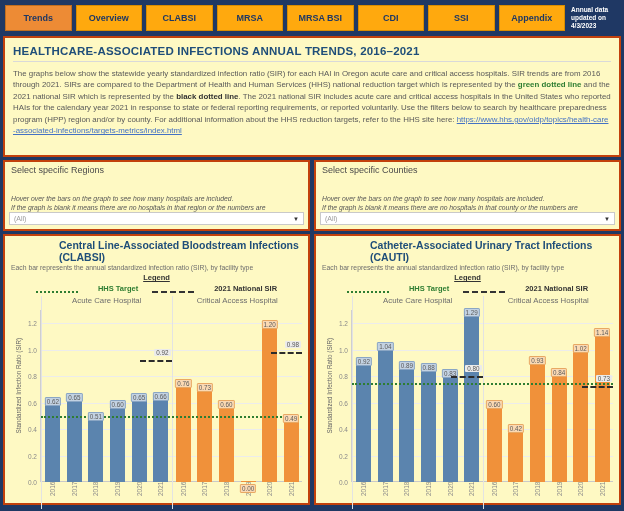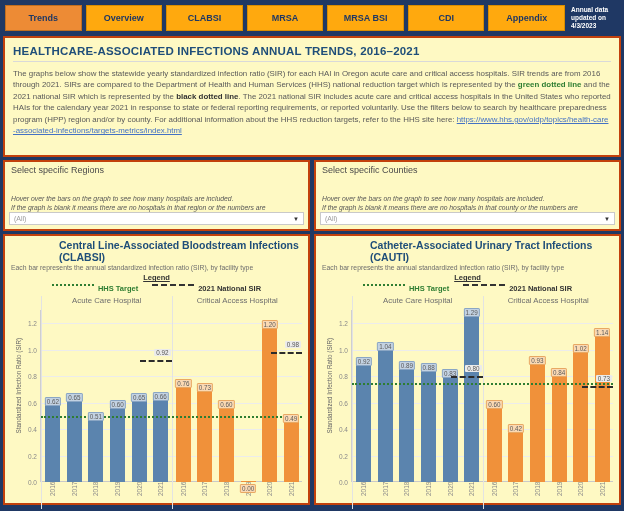--- a/index.html
+++ b/index.html
@@ -40,21 +40,21 @@
     padding:0 4px;cursor:pointer;
   }
   .dd-value{flex:1;font-size:7px;color:#9a9a9a;}
   .dd-arrow{font-size:6px;color:#333;}
   
   .chart-panel{flex:1;height:271px;padding:4px 6px 2px 6px;display:flex;flex-direction:column;}
   .chart-title{color:#1f4e79;font-weight:bold;font-size:10.5px;line-height:1.1;margin-left:48px;}
   .chart-sub{font-size:6.8px;color:#6d6d6d;margin-top:1px;}
   .legend-link{font-size:7.5px;color:#333;font-weight:bold;text-decoration:underline;text-align:center;margin-top:2px;cursor:pointer;}
   .legend-row{display:flex;justify-content:center;gap:14px;align-items:center;margin-top:2px;font-size:7.5px;font-weight:bold;}
-  .leg-item{display:flex;align-items:flex-start;gap:4px;}
+  .leg-item{display:flex;align-items:flex-end;gap:20px;}
   .leg-line{width:42px;height:0;}
   .leg-line.green{border-top:2px dotted #2e7d32;}
   .leg-line.black{border-top:2px dashed #333;}
   .leg-label.green{color:#2e7d32;}
   .leg-label.black{color:#333;}
   .chart-body{flex:1;display:flex;margin-top:3px;}
   .ylab{width:10px;position:relative;}
   .ylab span{
     position:absolute;left:-28px;top:50%;width:70px;
     transform:rotate(-90deg) translateX(8px);transform-origin:center;
@@ -98,20 +98,21 @@
 <div class="frame">
 
   <div class="nav">
     <div class="tabs" id="tabs">
         <div class="tab active">Trends</div>
         <div class="tab">Overview</div>
         <div class="tab">CLABSI</div>
         <div class="tab">MRSA</div>
         <div class="tab">MRSA BSI</div>
         <div class="tab">CDI</div>
+        <div class="tab">SSI</div>
         <div class="tab">Appendix</div>
       </div>
     <div class="update-note">Annual data updated on 4/3/2023</div>
   </div>
 
   <div class="panel intro-panel">
     <div class="page-title">HEALTHCARE-ASSOCIATED INFECTIONS ANNUAL TRENDS, 2016–2021</div>
     <p class="intro"><span>The graphs below show the statewide yearly standardized infection ratio (SIR) for each HAI in Oregon acute care and critical access hospitals. SIR trends are from 2016 through 2021. SIRs are compared to the Department of Health and Human Services (HHS) national reduction target which is represented by the </span><b class="green">green dotted line</b><span> and the 2021 national SIR which is represented by the </span><b class="black">black dotted line</b><span>. The 2021 national SIR includes acute care and critical access hospitals in the United States who reported HAIs for the calendary year 2021 in response to state or federal reporting requirements, or reported voluntarily. Use the filters below to search by healthcare preparedness program (HPP) region and/or by county. For additional information about the HHS reduction targets, refer to the HHS site here: </span><a>https://www.hhs.gov/oidp/topics/health-care-associated-infections/targets-metrics/index.html</a></p>
   </div>
 

